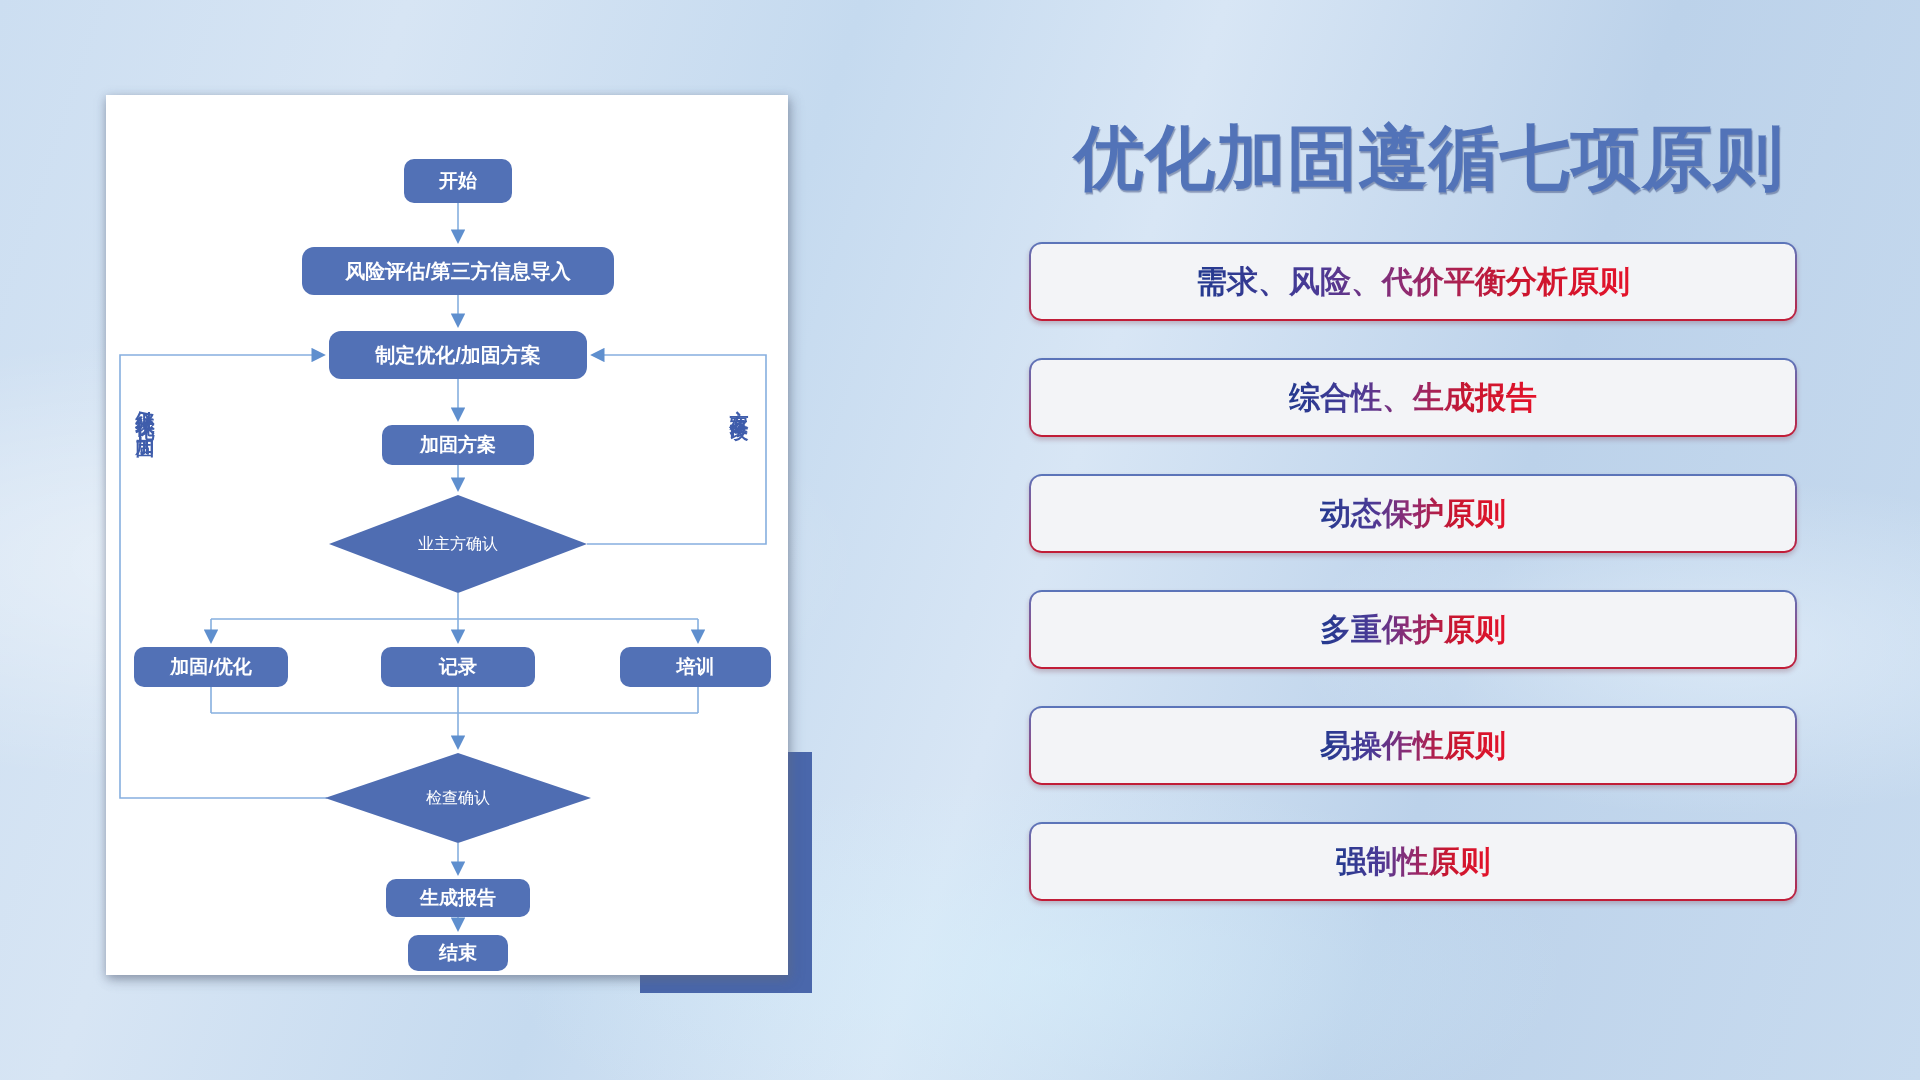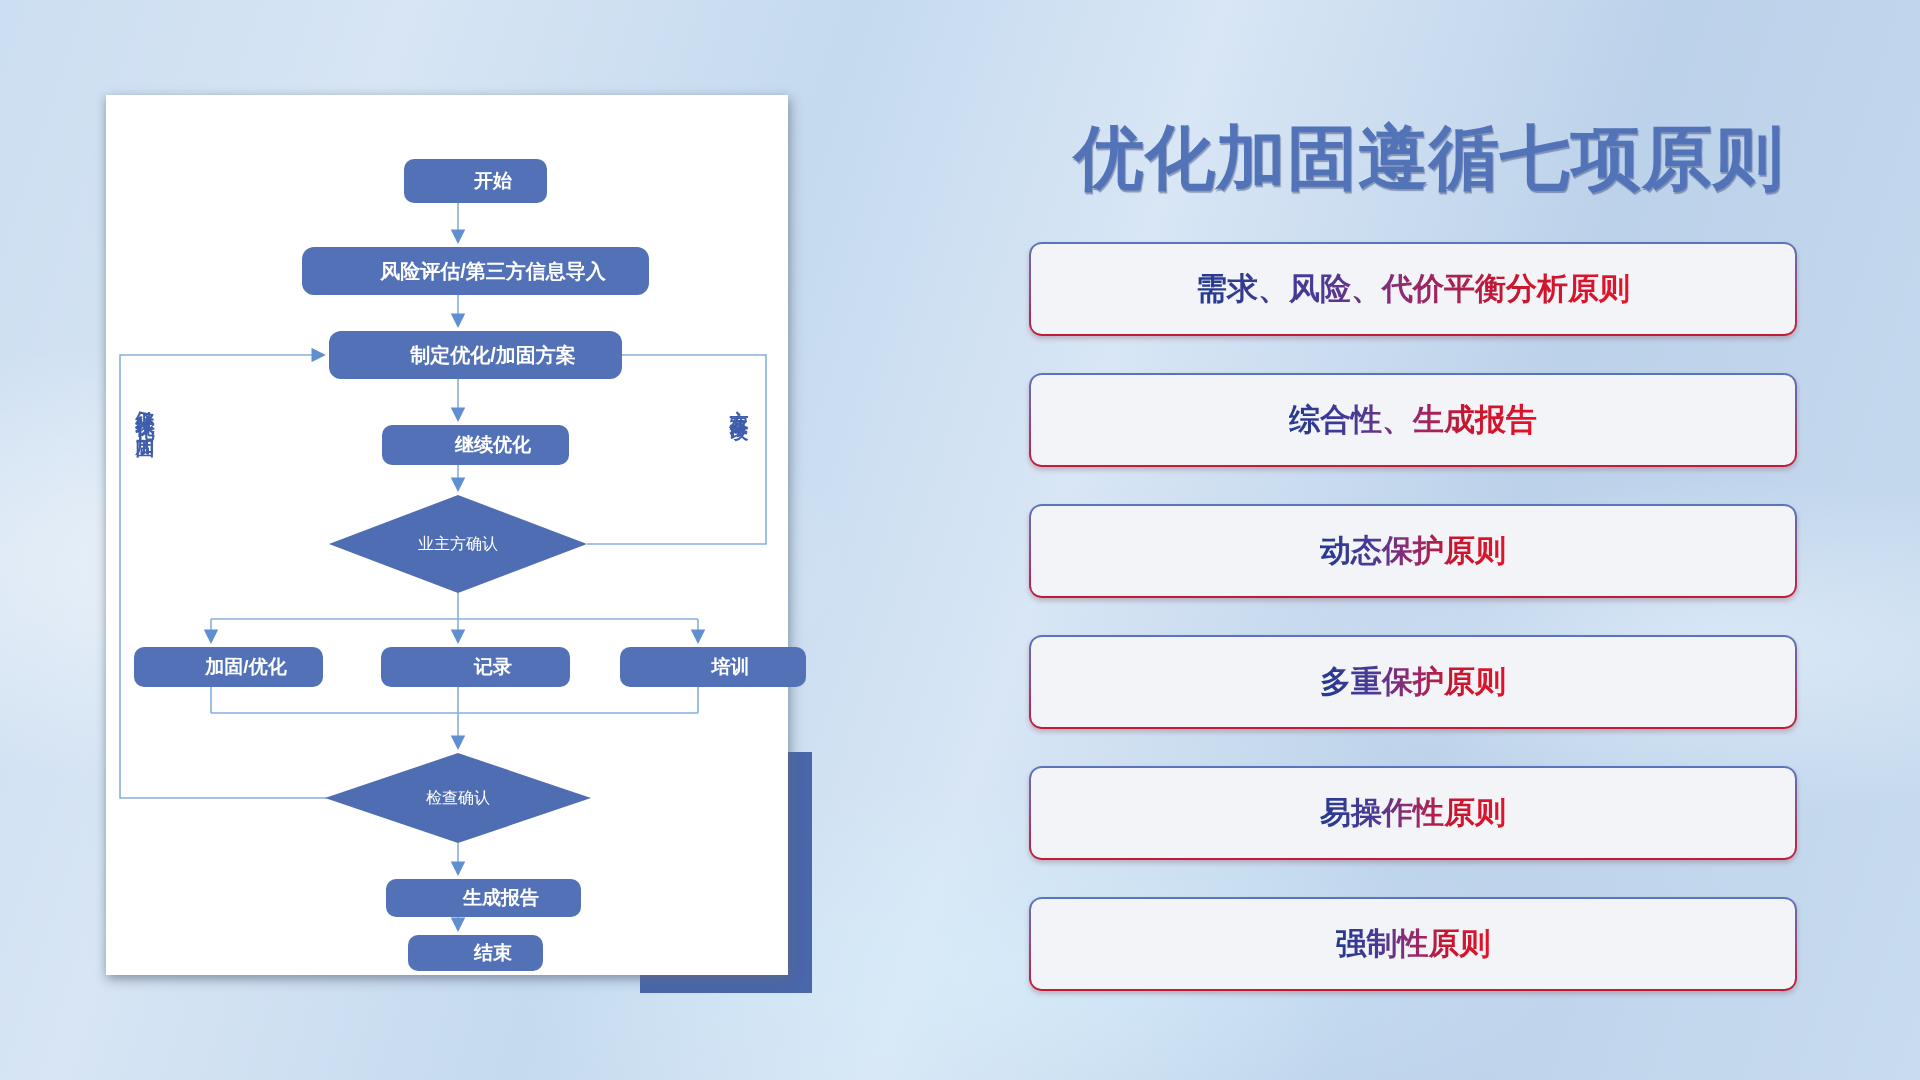--- a/index.html
+++ b/index.html
@@ -23,21 +23,21 @@
   }
   .card{
     position:absolute;left:106px;top:95px;width:682px;height:880px;
     background:#ffffff;
     box-shadow:0 3px 9px rgba(95,105,130,.50), 4px 5px 12px rgba(95,105,130,.30);
   }
   .connectors{position:absolute;left:0;top:0;}
   .fnode{
     position:absolute;display:flex;align-items:center;justify-content:center;
     background:#5271b6;color:#ffffff;font-weight:bold;border-radius:10px;
-    font-size:19px;white-space:nowrap;z-index:2;padding-left:35px;
+    font-size:19px;white-space:nowrap;z-index:2;
   }
   .fnode.big{font-size:20px;border-radius:12px;}
   .fdiamond{
     position:absolute;display:flex;align-items:center;justify-content:center;
     background:#4f6db2;color:#ffffff;font-weight:normal;font-size:16px;
     clip-path:polygon(50% 0,100% 50%,50% 100%,0 50%);z-index:2;white-space:nowrap;
   }
   .vlabel{
     position:absolute;writing-mode:vertical-rl;text-orientation:mixed;
     color:#3f5dab;font-weight:bold;font-size:19px;letter-spacing:4px;z-index:2;
@@ -46,21 +46,21 @@
   
   .right-col{position:absolute;left:1029px;top:0;width:768px;}
   .title{
     position:absolute;left:0;top:96px;width:768px;margin:16px;
     text-align:center;font-size:70px;font-weight:bold;color:#5273b8;
     letter-spacing:1px;text-shadow:1px 2px 1px rgba(45,60,110,.45);
     white-space:nowrap;
   }
   .principles{position:absolute;left:0;top:242px;width:768px;}
   .pbox{
-    width:768px;height:94px;margin-bottom:37px;box-sizing:border-box;
+    width:768px;height:79px;margin-bottom:37px;box-sizing:border-box;
     padding:2px;border-radius:13px;
     background:linear-gradient(180deg,#5a75ba 0%,#8a4f8e 45%,#c21b35 100%);
     box-shadow:0 3px 5px rgba(120,50,70,.28);
   }
   .pinner{
     width:100%;height:100%;border-radius:10.5px;background:#f3f4f7;
     display:flex;align-items:center;justify-content:center;
   }
   .ptext{
     font-size:31px;font-weight:600;white-space:nowrap;
@@ -110,33 +110,33 @@
         <path d="M481,449 H660 V260 H487" marker-end="url(#arrow)"></path>
       </g>
     </svg>
 
     <div class="fnode" style="left:298px;top:64px;width:108px;height:44px;">开始</div>
 
     <div class="fnode big" style="left:196px;top:152px;width:312px;height:48px;">风险评估/第三方信息导入</div>
 
     <div class="fnode big" style="left:223px;top:236px;width:258px;height:48px;">制定优化/加固方案</div>
 
-    <div class="fnode" style="left:276px;top:330px;width:152px;height:40px;">继续优化</div>
+    <div class="fnode" style="left:276px;top:330px;width:152px;height:40px;">加固方案</div>
 
     <div class="fdiamond" style="left:223px;top:400px;width:258px;height:98px;">业主方确认</div>
 
     <div class="fnode" style="left:28px;top:552px;width:154px;height:40px;">加固/优化</div>
 
     <div class="fnode" style="left:275px;top:552px;width:154px;height:40px;">记录</div>
 
     <div class="fnode" style="left:514px;top:552px;width:151px;height:40px;">培训</div>
 
     <div class="fdiamond" style="left:219px;top:658px;width:266px;height:90px;">检查确认</div>
 
-    <div class="fnode" style="left:280px;top:784px;width:160px;height:38px;">生成报告</div>
+    <div class="fnode" style="left:280px;top:784px;width:144px;height:38px;">生成报告</div>
 
     <div class="fnode" style="left:302px;top:840px;width:100px;height:36px;">结束</div>
 
     <div class="vlabel" style="left:26px;top:300px;">继续优化/加固</div>
 
     <div class="vlabel" style="left:620px;top:300px;">方案修改</div>
 
   </div>
 
   <div class="right-col">

